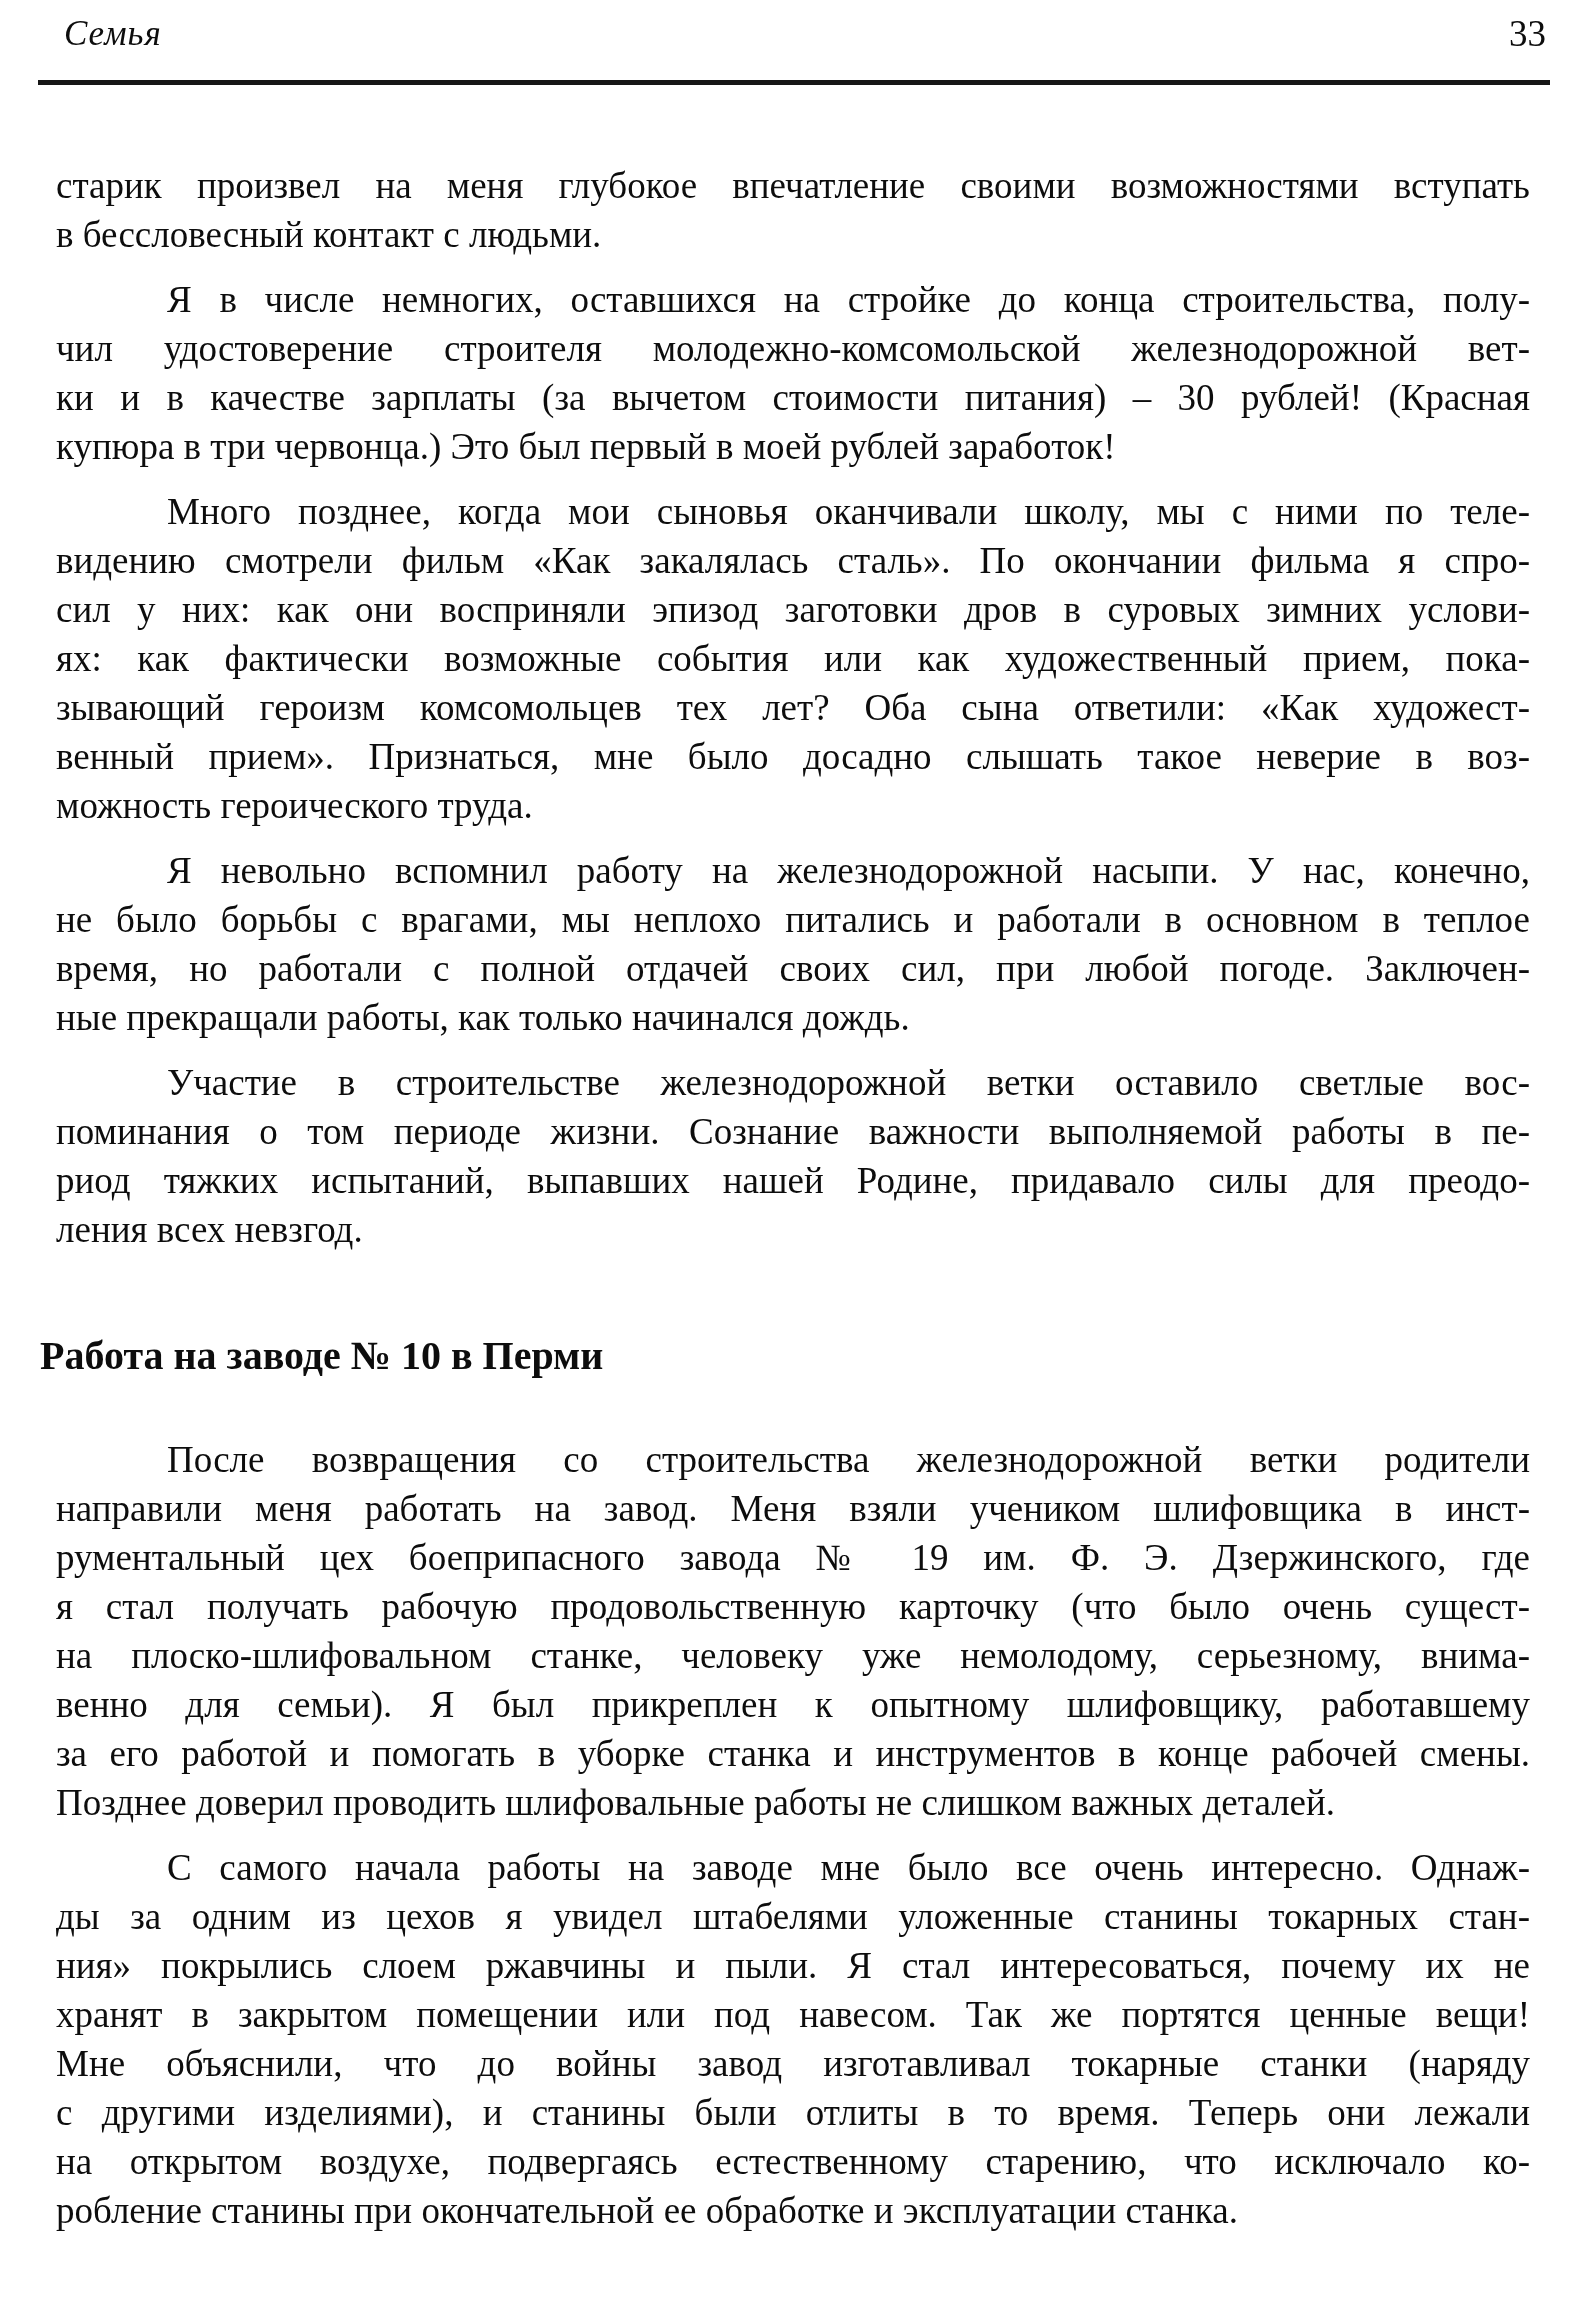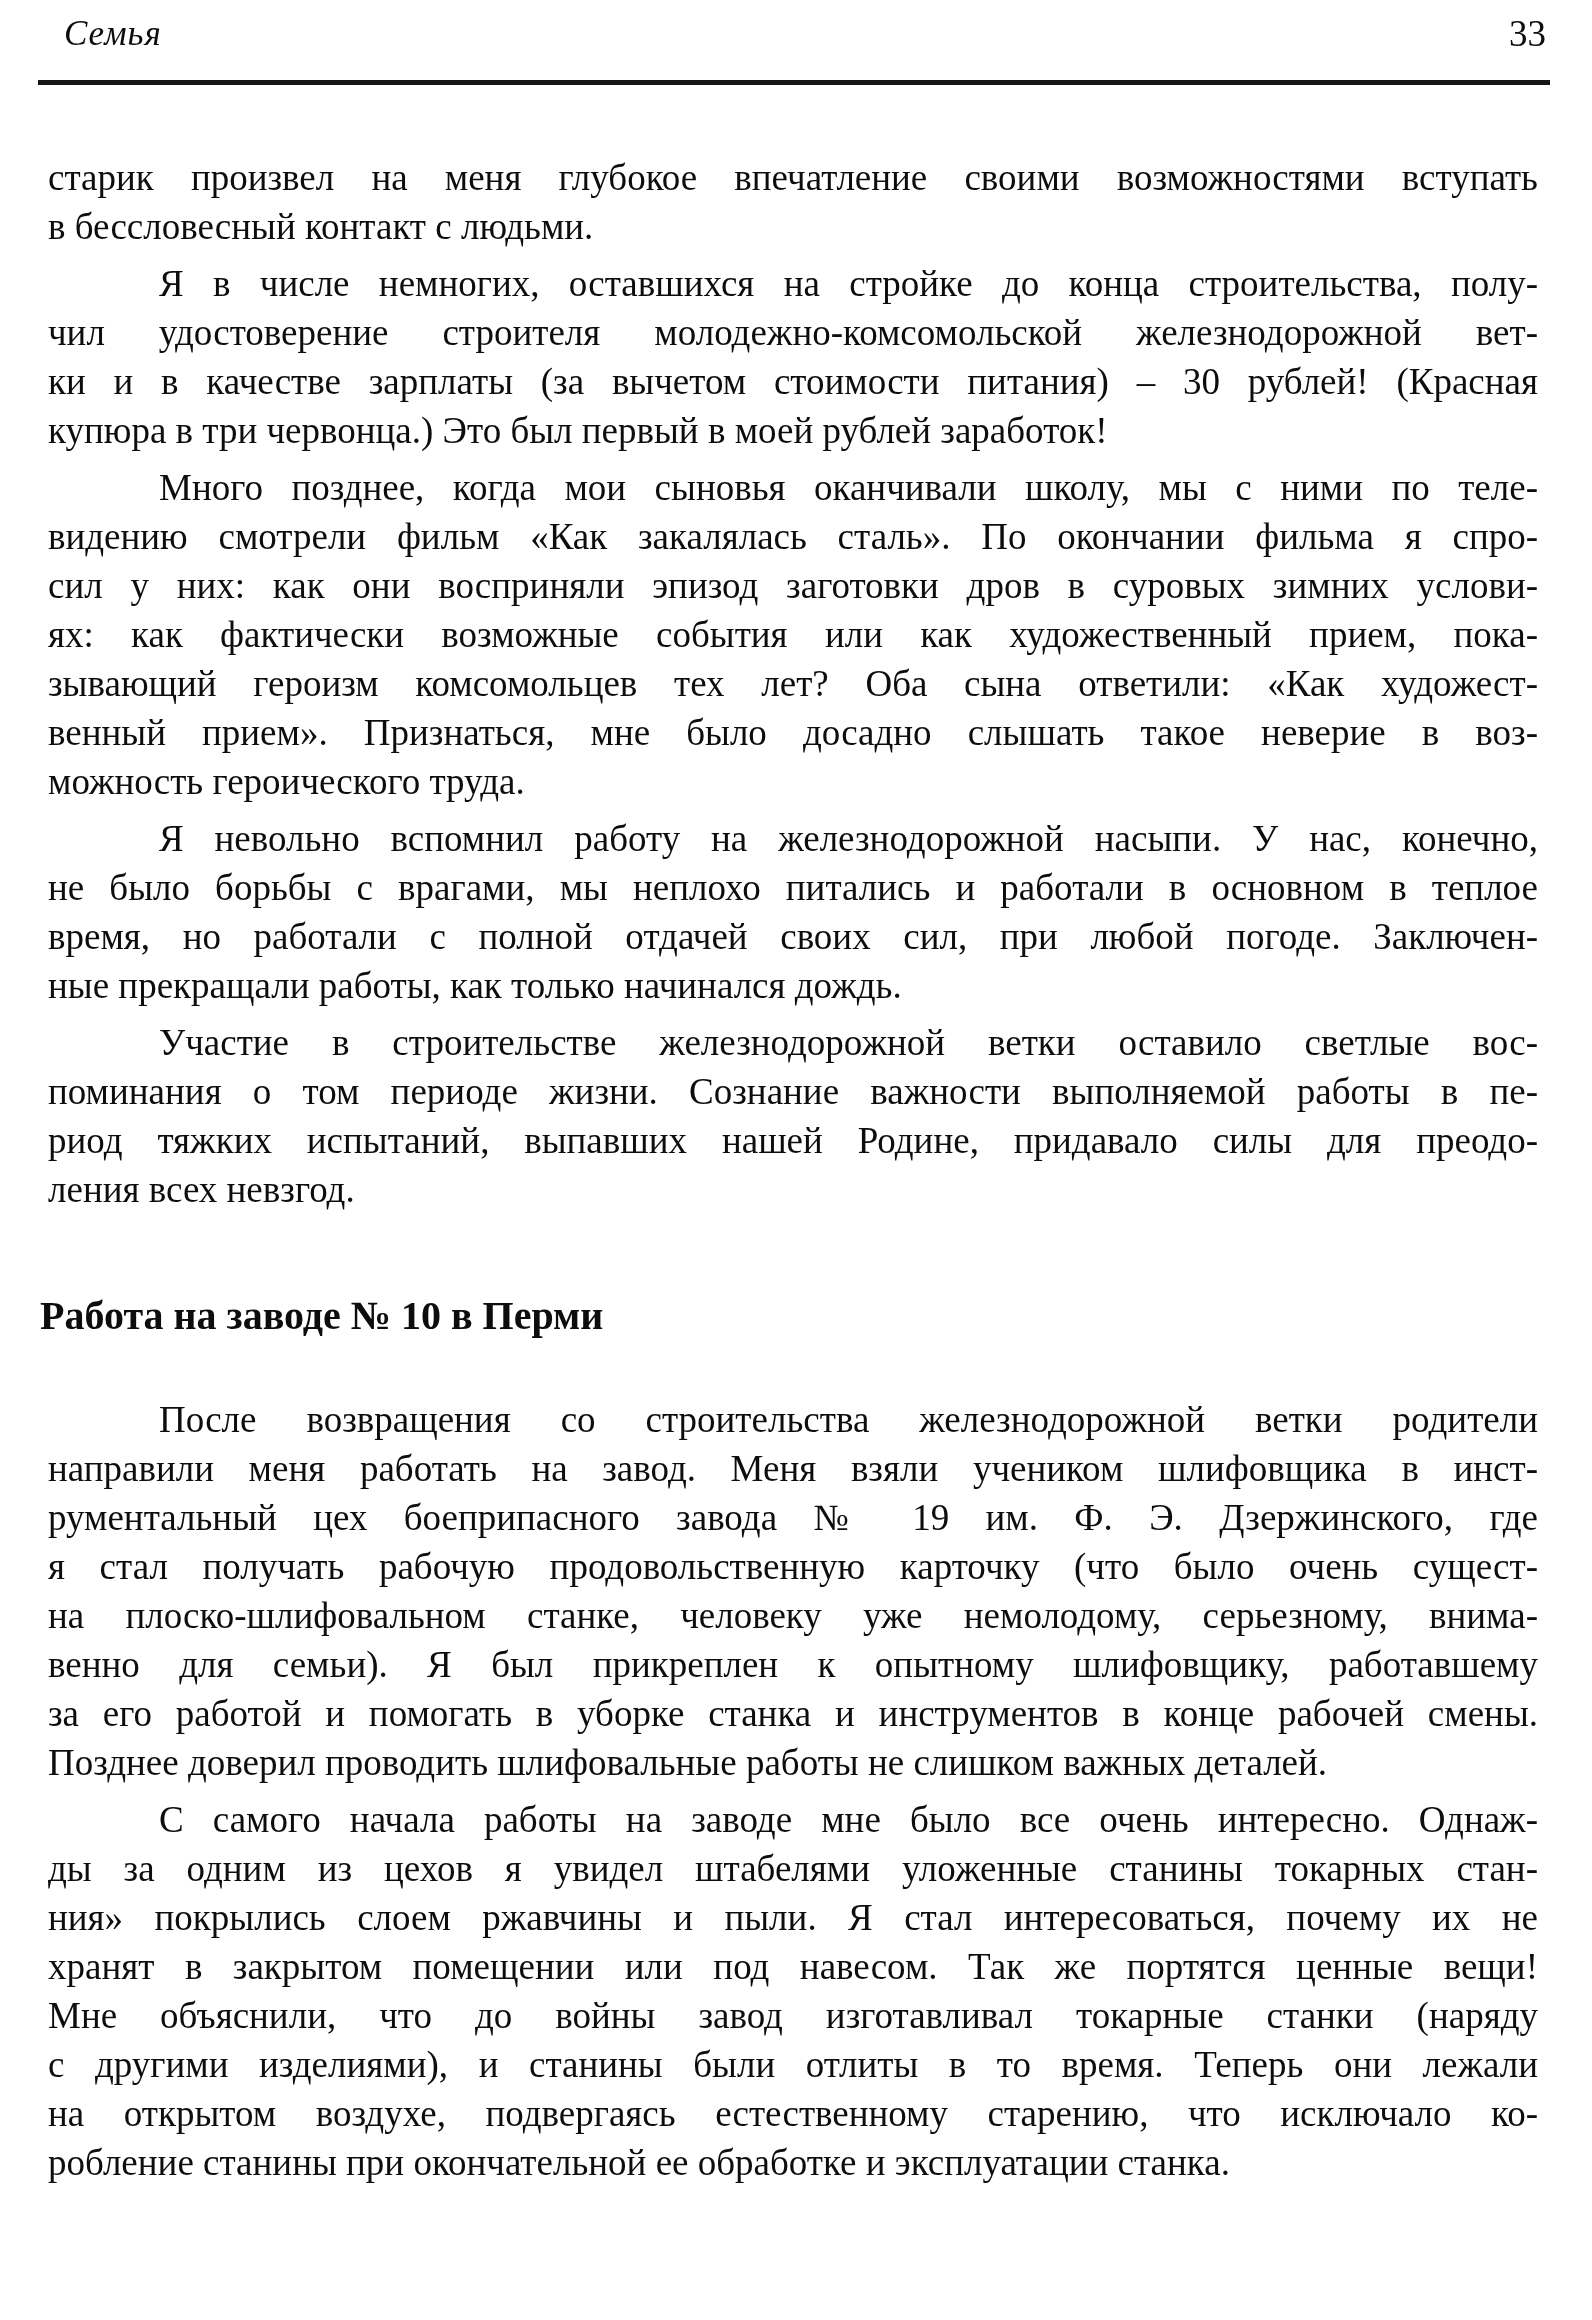--- a/index.html
+++ b/index.html
@@ -47,21 +47,21 @@
     background: #161616;
   }
   .page-body {
     position: absolute;
     top: 145px;
     left: 40px;
     right: 46px;
     font-size: 37px;
     line-height: 49px;
   }
-  .para { margin: 8px; }
+  .para { margin: 16px; }
   .line {
     text-align: justify;
     text-align-last: justify;
     white-space: normal;
   }
   .line.last { text-align-last: left; }
   .line.first-indent { text-indent: 111px; }
   .section-heading {
     font-size: 40px;
     font-weight: bold;

